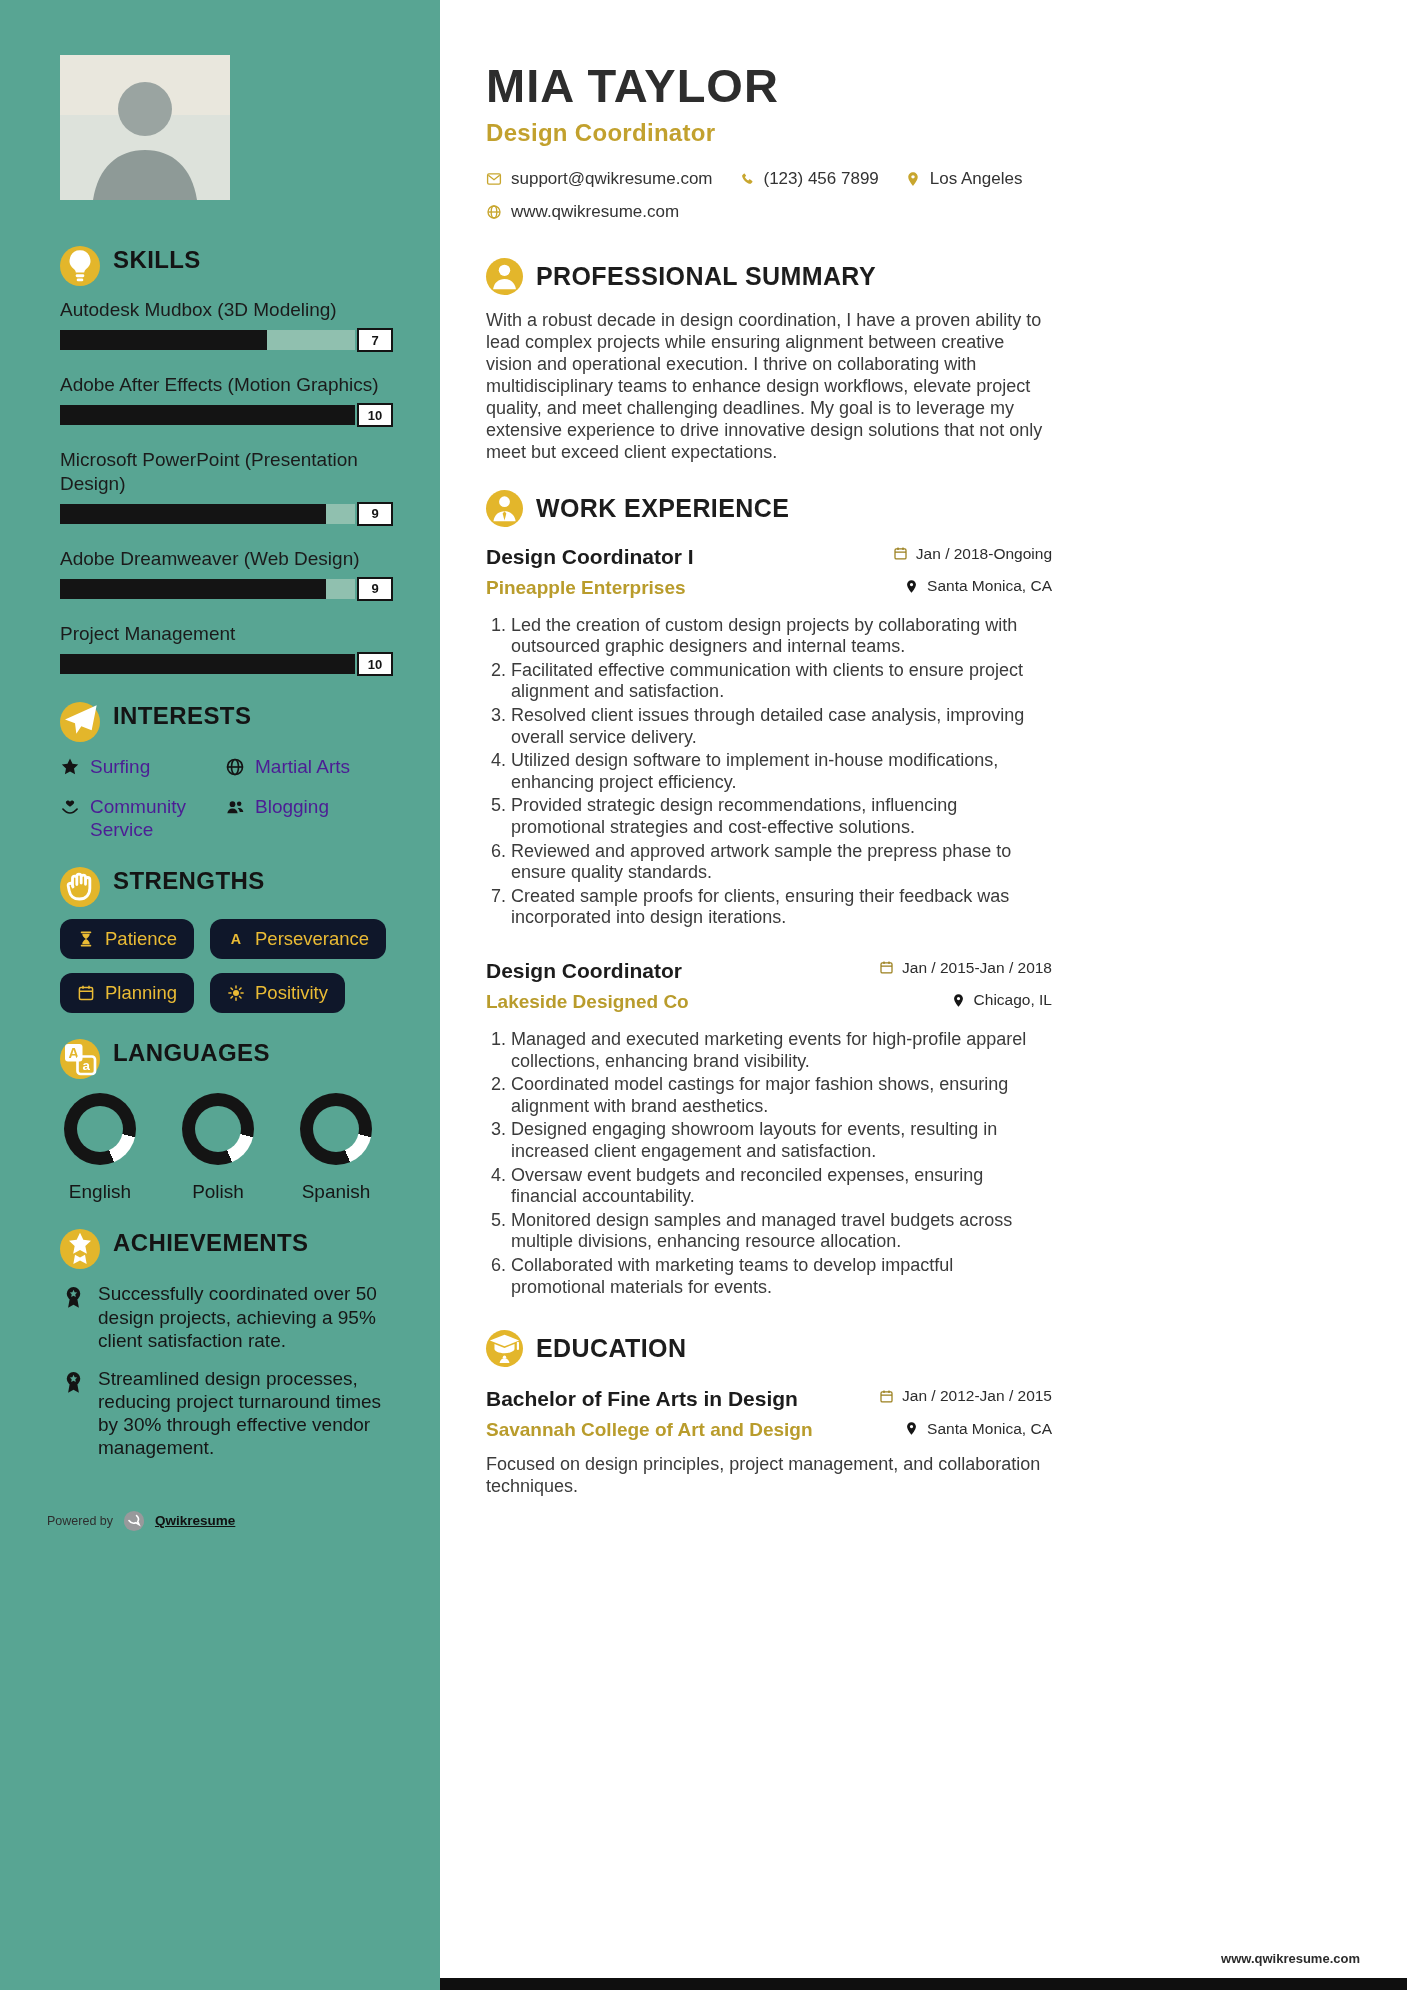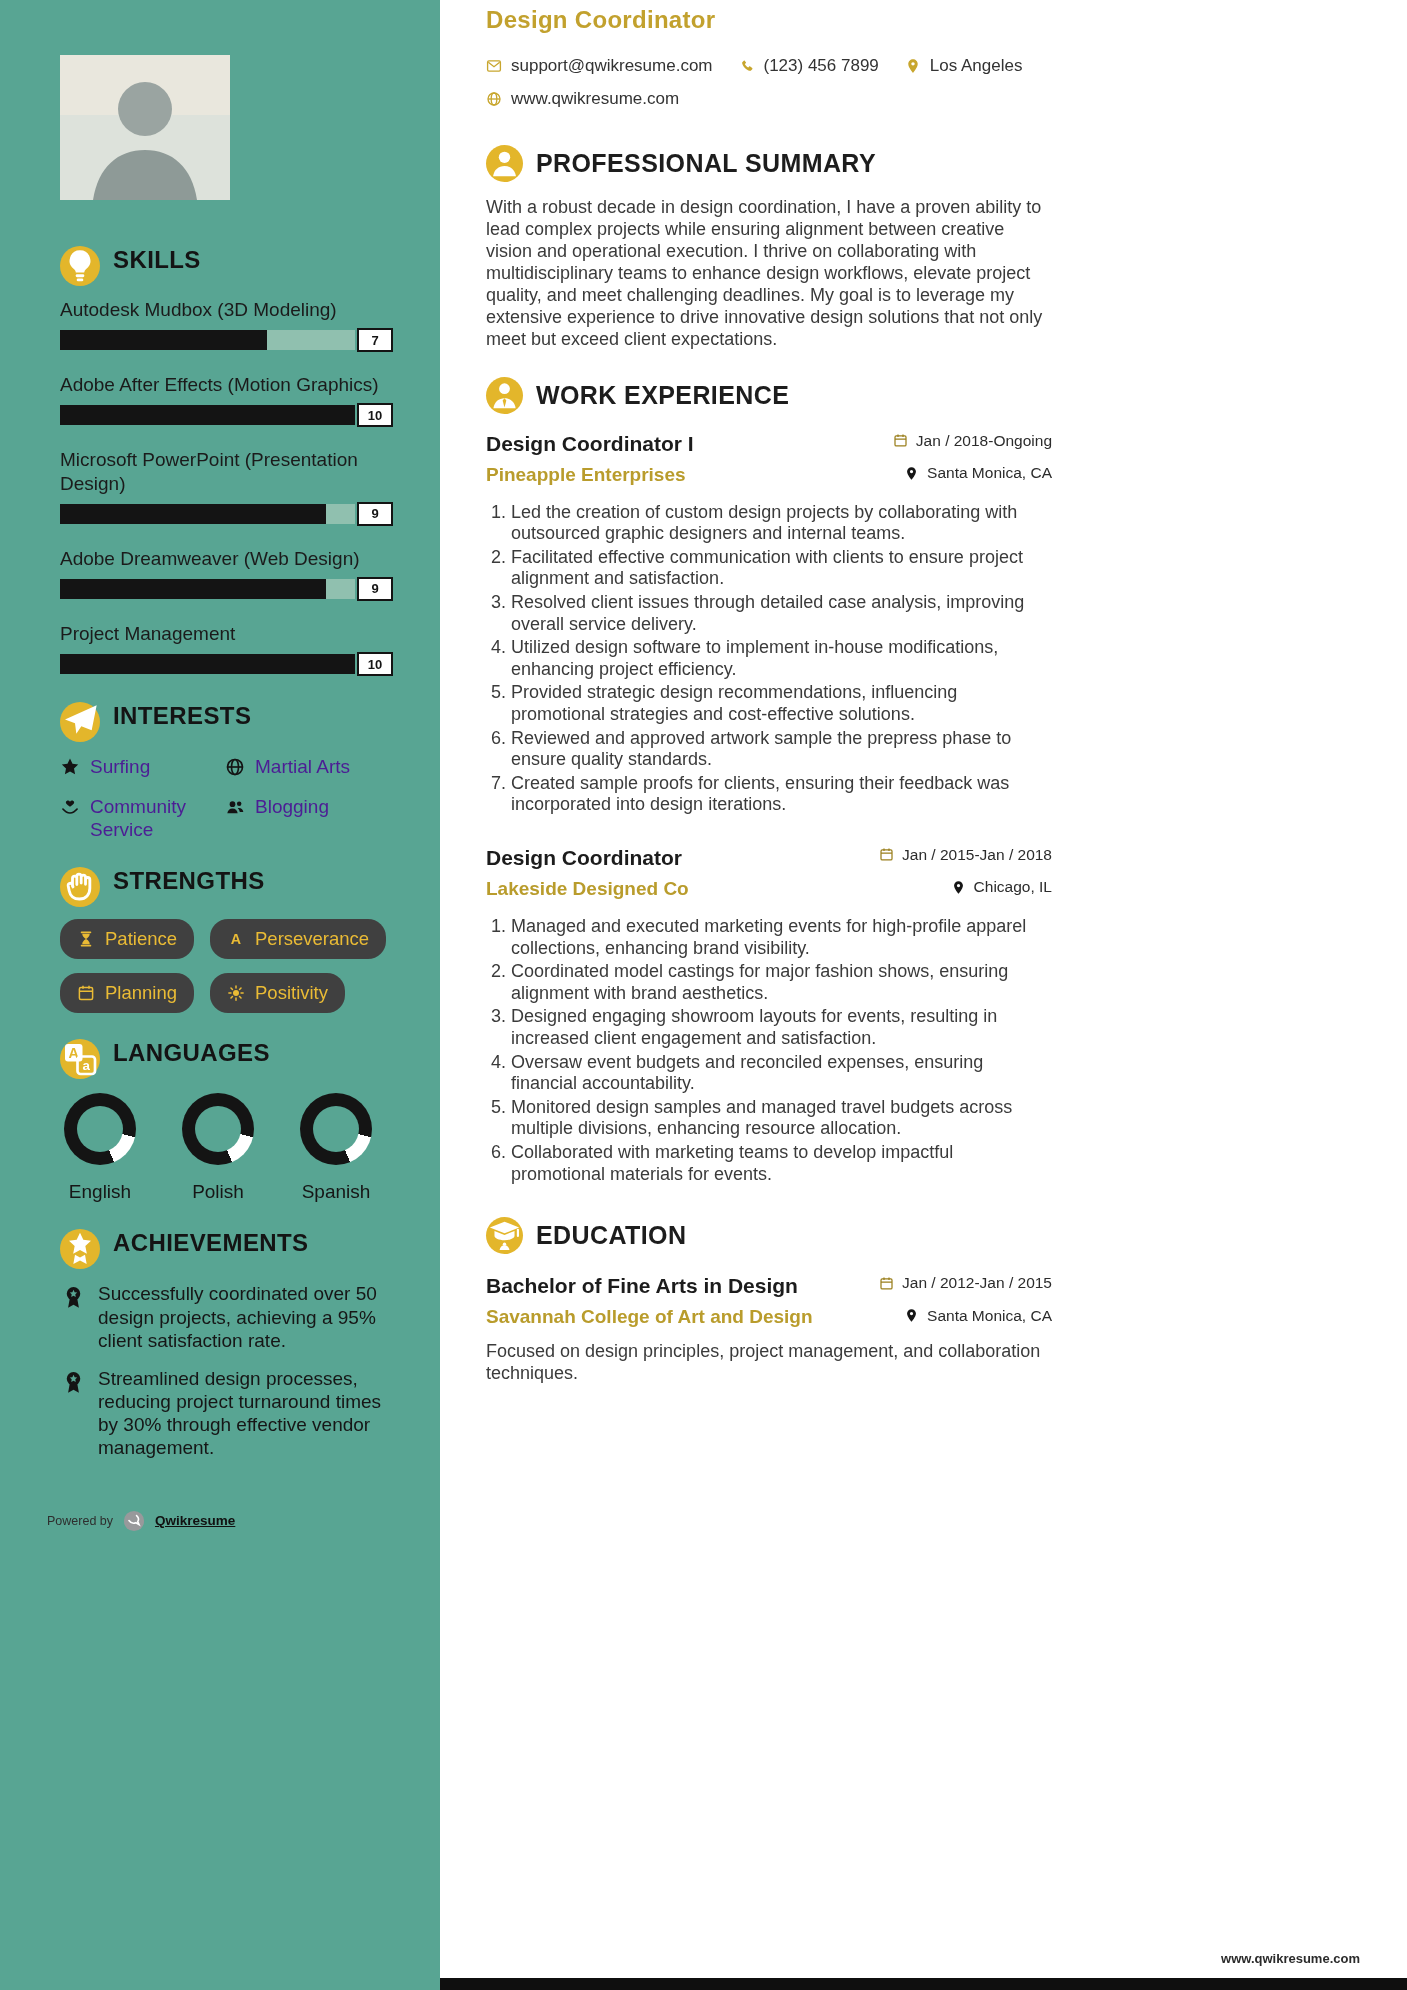--- a/index.html
+++ b/index.html
@@ -24,21 +24,21 @@
   .skill-track{flex:1;height:20px;background:#90C0AF}
   .skill-fill{height:100%;background:#141414}
   .skill-value{width:36px;height:24px;background:#fff;border:2px solid #141414;font-size:13px;font-weight:600;display:flex;align-items:center;justify-content:center;color:#141414;box-sizing:border-box;flex:none}
 
   .sb-sec{margin-top:26px}
   .interests{display:grid;grid-template-columns:165px 1fr;row-gap:17px;margin-top:14px}
   .interest{display:flex;gap:10px;align-items:flex-start;font-size:19px;color:#4c1d95;line-height:1.2}
   .interest .icon{width:20px;height:20px;color:#141414;flex:none;margin-top:1px}
 
   .pills{display:flex;flex-wrap:wrap;gap:14px 16px;margin-top:12px;max-width:333px}
-  .pill{display:inline-flex;align-items:center;gap:10px;background:#404040;color:#EABB35;font-size:18.5px;font-weight:500;padding:0 17px;height:40px;border-radius:18px}
+  .pill{display:inline-flex;align-items:center;gap:10px;background:#0f172a;color:#EABB35;font-size:18.5px;font-weight:500;padding:0 17px;height:40px;border-radius:12px}
   .pill .icon{width:18px;height:18px;color:#EABB35;flex:none}
 
   .langs{display:flex;gap:44px;margin-top:14px;padding-left:3px}
   .lang{display:flex;flex-direction:column;align-items:center;width:74px}
   .donut{width:72px;height:72px;border-radius:50%;position:relative}
   .donut::after{content:"";position:absolute;inset:13px;border-radius:50%;background:#58A593}
   .lang-label{margin-top:16px;font-size:19px;color:#161616}
 
   .achv{margin-top:13px}
   .achv-item{display:flex;gap:11px;margin-bottom:15px}
@@ -328,20 +328,21 @@
             <path d="M6.5 11.5c1.8 2.6 4.8 3.6 7.6 2.4l3.4 2-1.4-3.2c1.3-2.3.7-5-1.3-6.6" fill="none" stroke="#fff" stroke-width="1.7" stroke-linecap="round"></path>
           </svg>
       </span>
       <a class="pb-brand">Qwikresume</a>
     </div>
 
   </aside>
 
   <main class="main">
 
+    <h1>MIA TAYLOR</h1>
     <div class="job-title">Design Coordinator</div>
 
     <div class="contact">
       <div class="c-item">
         <span class="icon">
             <svg viewBox="0 0 24 24" fill="none" stroke="currentColor" stroke-width="2">
               <rect x="2.4" y="4.4" width="19.2" height="15.2" rx="2"></rect>
               <path d="M3.5 6.5 12 13l8.5-6.5"></path>
             </svg>
           </span>

